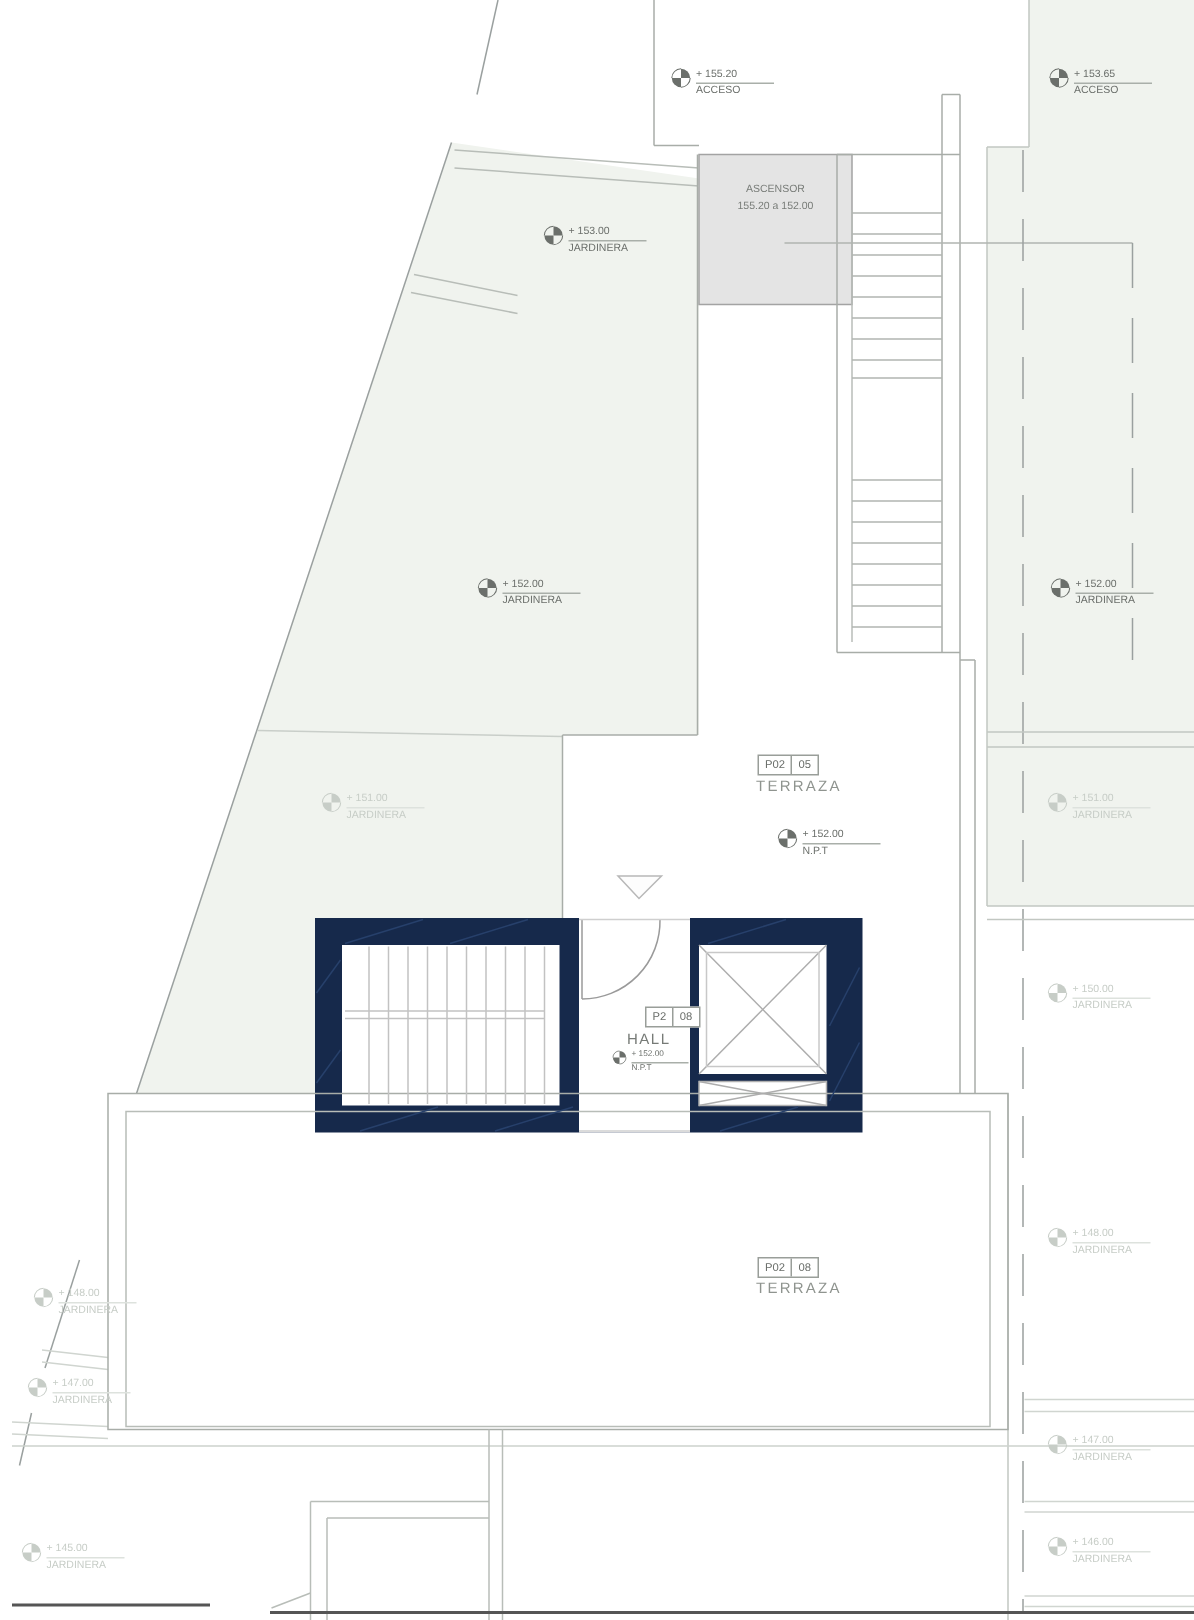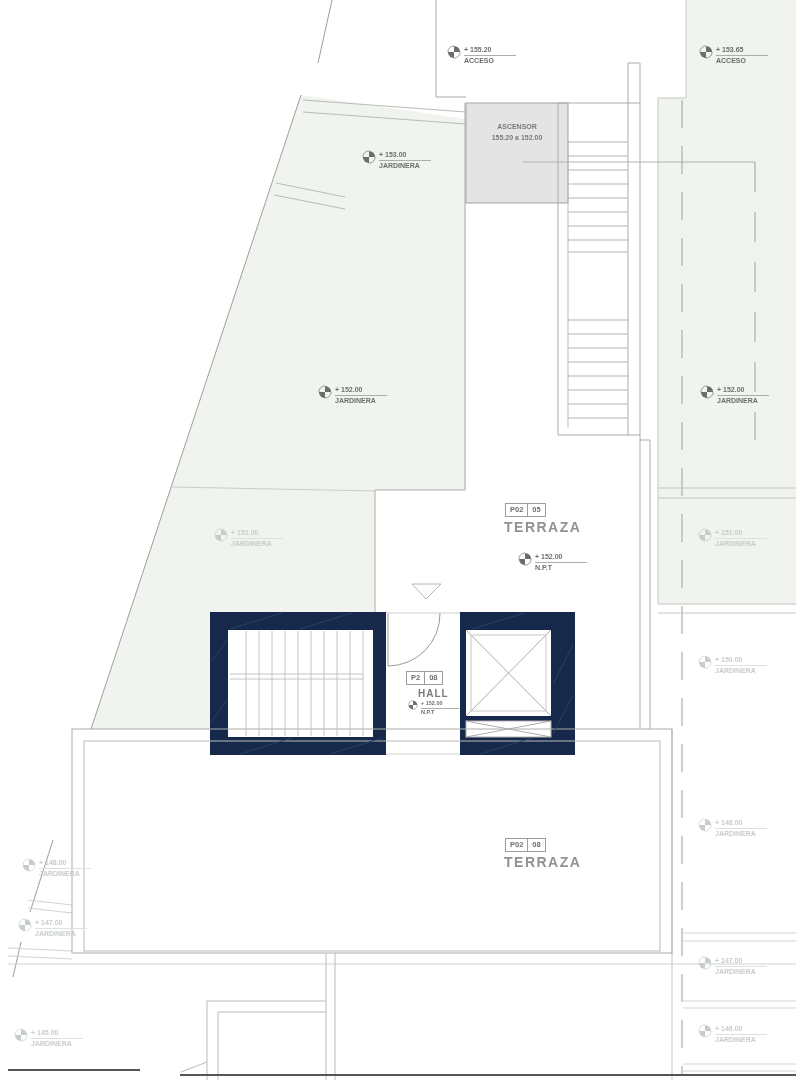--- a/index.html
+++ b/index.html
@@ -1,36 +1,36 @@
 <!DOCTYPE html>
 <html><head>
 <meta charset="utf-8">
 <style>
   html,body{margin:0;padding:0;background:#fff;}
   .canvas{position:relative;width:796px;height:1080px;background:#ffffff;overflow:hidden;
-          font-family:"Liberation Sans","DejaVu Sans",sans-serif;font-weight:bold;}
+          font-family:"Liberation Sans","DejaVu Sans",sans-serif;}
   .canvas svg.layer{position:absolute;left:0;top:0;pointer-events:none;}
   .blk{position:absolute;}
   .navy{background:#16294b;}
   .white{background:#ffffff;}
   
   .lvl{position:absolute;display:flex;gap:3px;align-items:flex-start;color:#6b6f6b;
        font-size:7px;line-height:1.35;white-space:nowrap;}
   .lvl .txt .elev{border-bottom:1px solid #a9afa9;padding-bottom:1px;min-width:52px;}
   .lvl.faint{color:#c7cdc7;}
   .lvl.faint .txt .elev{border-color:#dde2dd;}
   .lvl.small{font-size:5.5px;}
   .lvl.small .txt .elev{min-width:38px;}
   .lvl svg{margin-top:0px;flex:0 0 auto;}
   
   .pbox{position:absolute;display:flex;border:1px solid #999e99;background:#fff;
         color:#6a6e6a;font-size:7.5px;line-height:1;}
   .pbox span{padding:2px 4px;}
   .pbox span:first-child{border-right:1px solid #999e99;}
-  .zname{position:absolute;color:#8f948f;font-size:14px;letter-spacing:1.5px;white-space:nowrap;}
+  .zname{position:absolute;color:#8f948f;font-size:10px;letter-spacing:1.5px;white-space:nowrap;}
   .zname.hall{font-size:10px;letter-spacing:1px;color:#777b77;}
   .elevtxt{position:absolute;left:466px;top:121px;width:102px;text-align:center;
            color:#787c78;font-size:7px;line-height:1.6;}
 </style>
 </head>
 <body>
 
 <div class="canvas">
 
   <svg class="layer" width="796" height="1080">
@@ -184,21 +184,21 @@
     <div>ASCENSOR</div>
     <div>155.20 a 152.00</div>
   </div>
 
   <div class="pbox" style="left:505px;top:503px;">
     <span>P02</span>
     <span>05</span>
   </div>
   <div class="zname" style="left:504px;top:519px;">TERRAZA</div>
 
-  <div class="pbox" style="left:406px;top:671px;">
+  <div class="pbox" style="left:430px;top:671px;">
     <span>P2</span>
     <span>08</span>
   </div>
   <div class="zname hall" style="left:418px;top:688px;">HALL</div>
 
   <div class="pbox" style="left:505px;top:838px;">
     <span>P02</span>
     <span>08</span>
   </div>
   <div class="zname" style="left:504px;top:854px;">TERRAZA</div>

